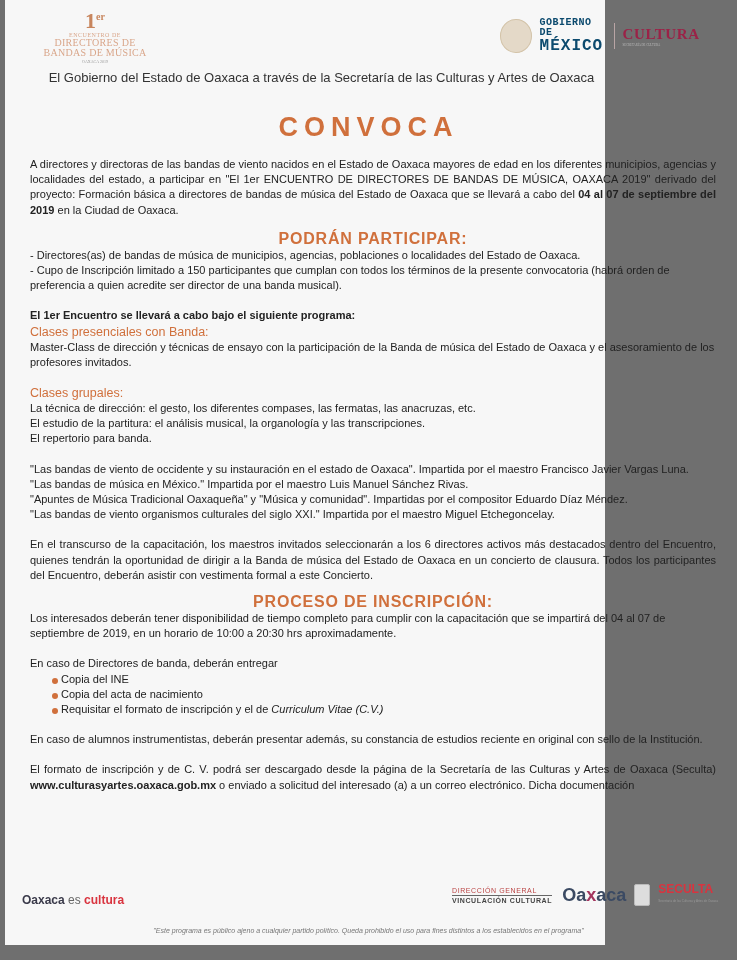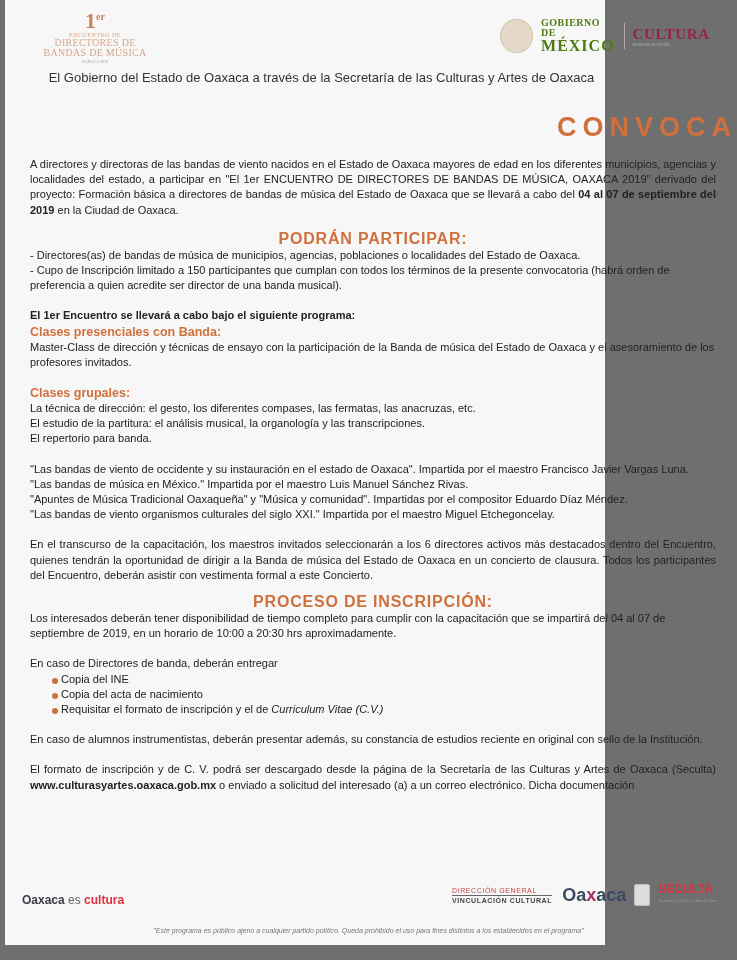--- a/index.html
+++ b/index.html
@@ -6,33 +6,33 @@
   body{width:737px;height:960px;background:#6f6f6f;position:relative;overflow:hidden;font-family:"Liberation Sans",sans-serif;}
   .page{position:absolute;left:5px;top:0;width:600px;height:945px;background:#f7f7f7;}
   .hdr-left{position:absolute;left:35px;top:10px;width:110px;text-align:center;color:#d9a68a;font-family:"Liberation Serif",serif;line-height:1;}
   .hdr-left .big{font-size:22px;font-weight:bold;color:#c8865e;}
   .hdr-left .big sup{font-size:10px;}
   .hdr-left .small{font-size:6px;letter-spacing:0.5px;}
   .hdr-left .mid{font-size:10px;letter-spacing:0.3px;}
   .hdr-left .tiny{font-size:4px;color:#999;margin-top:2px;}
   .hdr-right{position:absolute;left:495px;top:18px;display:flex;align-items:center;}
   .seal{width:32px;height:32px;border-radius:50%;background:#e4d9c8;border:1px solid #d3c3a8;margin-right:8px;}
-  .gob{font-family:Liberation Serif, serif;color:#4d7c0f;font-weight:bold;line-height:1;}
+  .gob{font-family:Liberation Mono, monospace;color:#0c4a6e;font-weight:bold;line-height:1;}
   .gob .l1{font-size:10px;letter-spacing:0.5px;}
   .gob .l2{font-size:16px;letter-spacing:1px;}
   .vsep{width:1px;height:26px;background:#b9a5a5;margin:0 8px;}
   .cult{font-family:"Liberation Serif",serif;color:#9b2247;font-weight:bold;font-size:15px;letter-spacing:0.6px;}
   .cult .sub{display:block;font-size:3px;color:#bbb;font-weight:normal;letter-spacing:0;}
   .gov-line{position:absolute;left:0;top:70px;width:643px;text-align:center;font-size:13px;color:#333;}
-  .convoca{position:absolute;left:0;top:112px;width:737px;text-align:right;font-size:27px;font-weight:bold;color:#d0703c;letter-spacing:6px;}
+  .convoca{position:absolute;left:0;top:112px;width:737px;text-align:center;font-size:27px;font-weight:bold;color:#d0703c;letter-spacing:6px;}
   .content{position:absolute;left:30px;top:157px;width:686px;font-size:11px;line-height:15.2px;color:#222;}
   .content p{margin:0;}
   .just{text-align:justify;}
   .h1{color:#d0703c;font-weight:bold;font-size:16px;letter-spacing:0.8px;line-height:18px;text-align:center;}
-  .h2{color:#d0703c;font-weight:bold;font-size:12.5px;line-height:16px;}
+  .h2{color:#d0703c;font-weight:normal;font-size:12.5px;line-height:16px;}
   .gap{height:15px;}
   .bold{font-weight:bold;}
   .bullets{margin:0;padding-left:22px;list-style:none;}
   .bullets li{position:relative;padding-left:9px;}
   .bullets li::before{content:"";position:absolute;left:0;top:6px;width:6px;height:6px;border-radius:50%;background:#d0703c;}
   .it{font-style:italic;}
   .footer-left{position:absolute;left:22px;top:893px;font-size:12px;font-weight:bold;color:#3a3a4a;}
   .footer-left .es{font-weight:normal;color:#666;}
   .footer-left .cultura{color:#d9343f;}
   .footer-logos{position:absolute;left:452px;top:883px;display:flex;align-items:center;}

